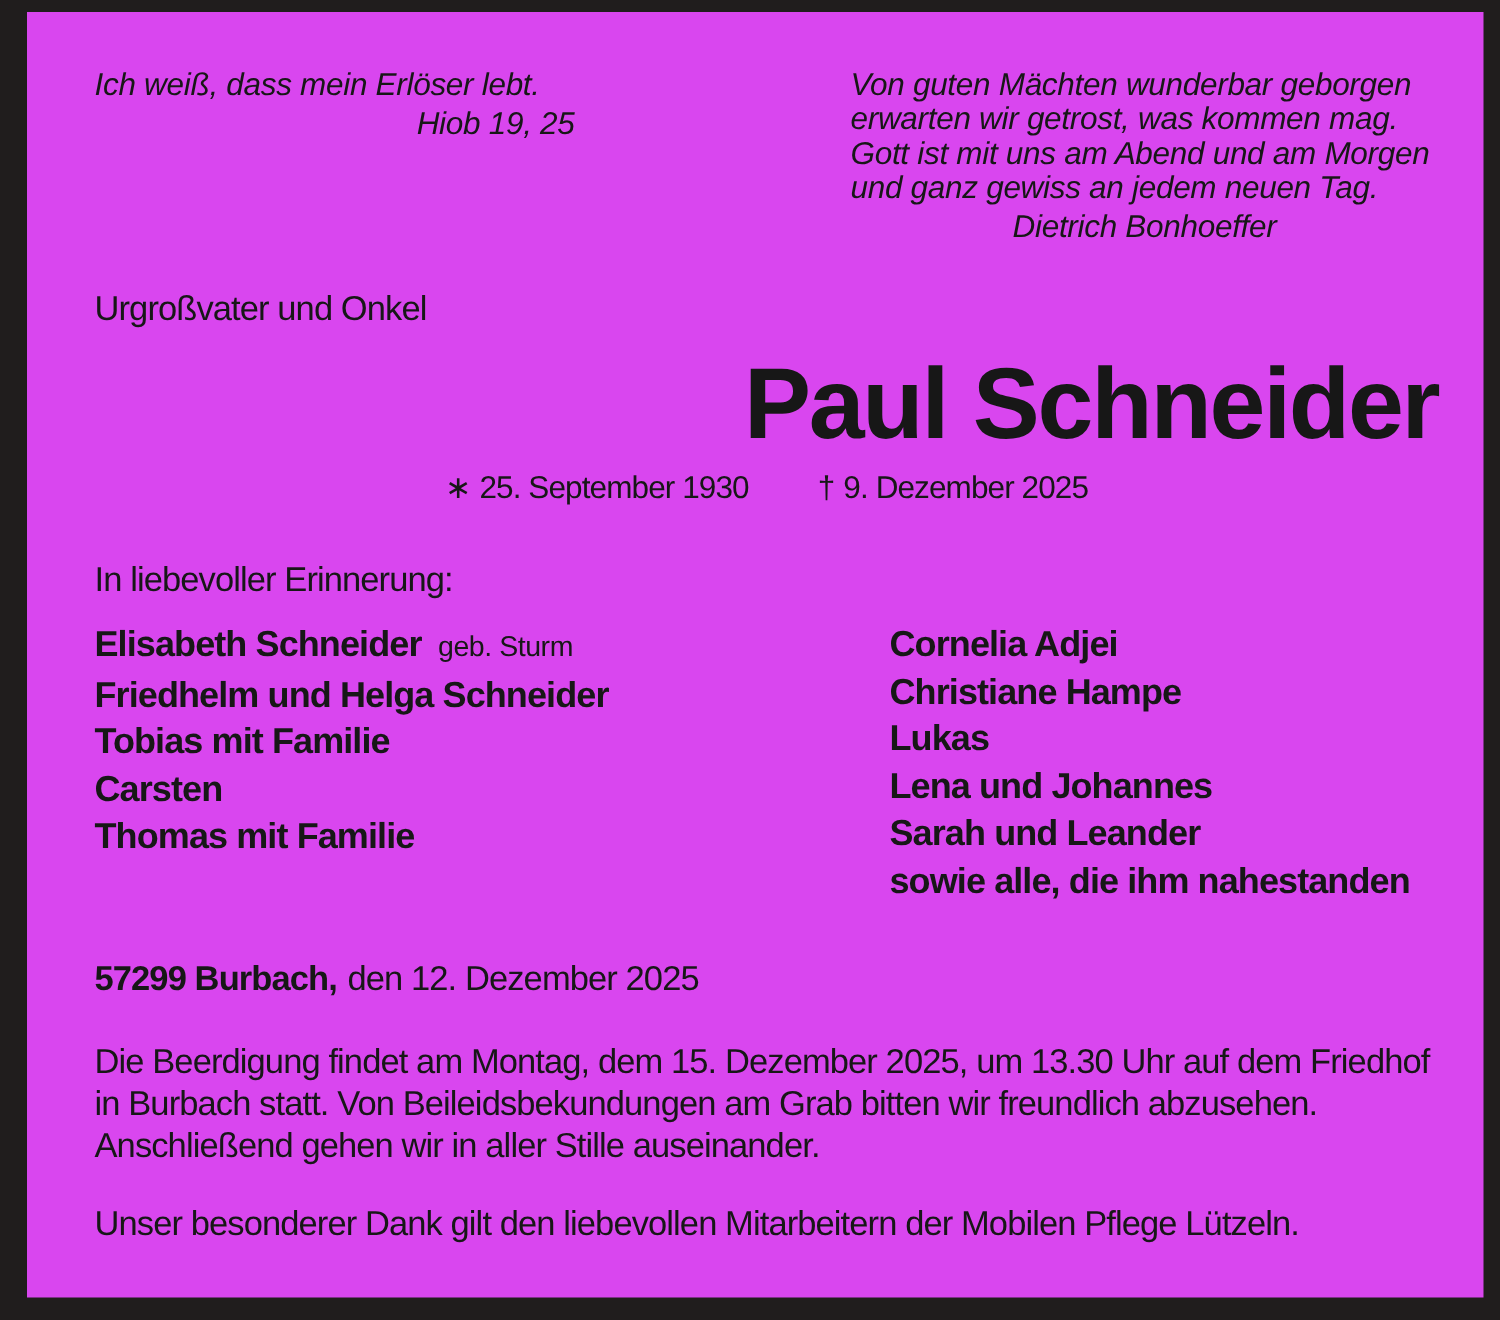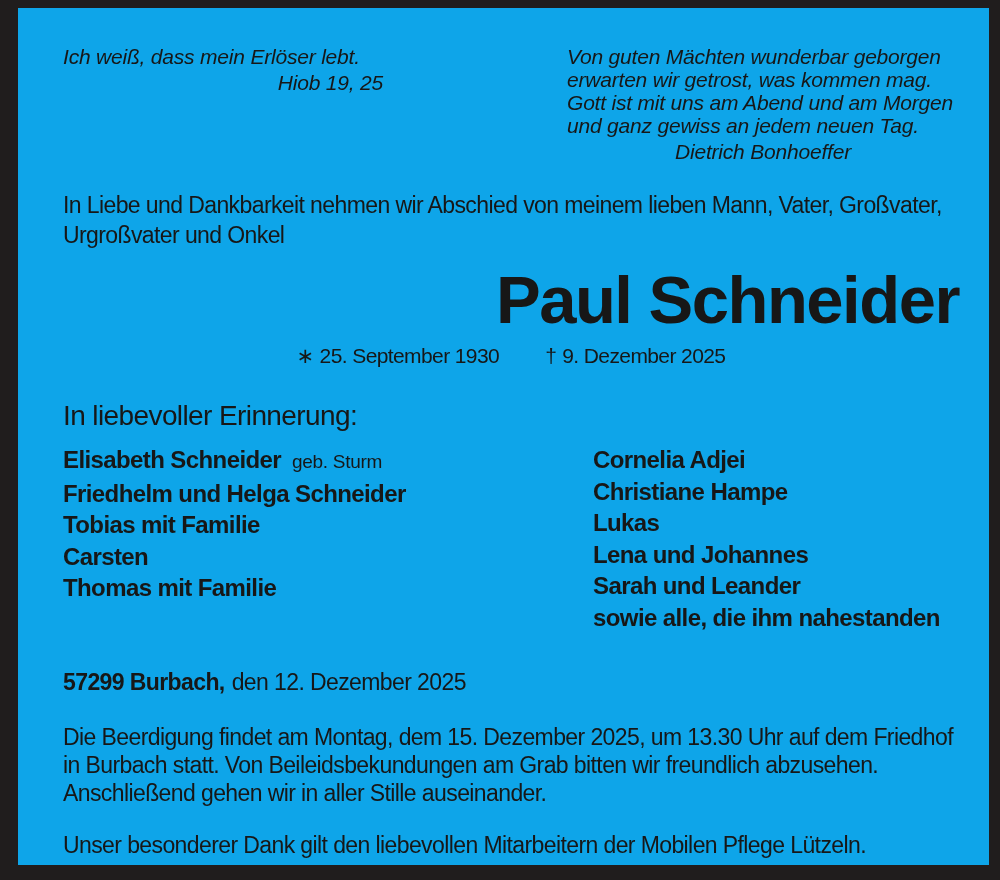--- a/index.html
+++ b/index.html
@@ -1,20 +1,20 @@
 <!DOCTYPE html>
 <html lang="de"><head>
 <meta charset="utf-8">
 <style>
   html, body { margin: 0; padding: 0; background: #ffffff; }
   .page {
     width: 1000px;
     height: 880px;
     box-sizing: border-box;
-    background: #0ea5e9;
+    background: #d946ef;
     border-style: solid;
     border-color: #201d1d;
     border-width: 8px 11px 15px 18px;
     font-family: "Liberation Sans", "DejaVu Sans", sans-serif;
     color: #171717;
     overflow: hidden;
   }
   .inner { padding: 37px 30px 0 45px; }
 
   
@@ -34,21 +34,21 @@
     margin-top: 12px;
     font-size: 67px;
     font-weight: 700;
     letter-spacing: -1.5px;
     line-height: 76px;
   }
   .dates { text-align: center; margin-top: 4px; font-size: 21px; line-height: 28px; }
   .dates .gap { display: inline-block; width: 46px; }
   .sym { display: inline-block; margin-right: 6px; }
 
-  .remembrance { margin-top: 33px; font-size: 28px; line-height: 26px; }
+  .remembrance { margin-top: 33px; font-size: 23px; line-height: 26px; }
 
   .mourners { margin-top: 15px; display: grid; grid-template-columns: 530px 1fr; }
   .mourners .col { display: block; }
   .mourner { font-size: 24px; font-weight: 700; line-height: 31.5px; letter-spacing: -0.6px; white-space: nowrap; }
   .mourner .suffix { font-weight: 400; font-size: 19px; letter-spacing: -0.3px; margin-left: 11px; }
 
   .place-date { margin-top: 36px; font-size: 23px; line-height: 27px; }
   .place-date .place { font-weight: 700; margin-right: 7px; }
 
   .funeral { margin-top: 27px; font-size: 23px; line-height: 28px; }
@@ -70,21 +70,20 @@
       <div class="quote-right">
         <div>Von guten Mächten wunderbar geborgen</div>
         <div>erwarten wir getrost, was kommen mag.</div>
         <div>Gott ist mit uns am Abend und am Morgen</div>
         <div>und ganz gewiss an jedem neuen Tag.</div>
         <div class="author">Dietrich Bonhoeffer</div>
       </div>
     </div>
 
     <div class="intro cond">
-      <div>In Liebe und Dankbarkeit nehmen wir Abschied von meinem lieben Mann, Vater, Großvater,</div>
       <div>Urgroßvater und Onkel</div>
     </div>
 
     <div class="deceased-name cond">Paul Schneider</div>
 
     <div class="dates cond">
       <span><span class="sym">∗</span><span>25. September 1930</span></span><span class="gap"></span><span><span class="sym">†</span><span>9. Dezember 2025</span></span>
     </div>
 
     <div class="remembrance cond">In liebevoller Erinnerung:</div>

